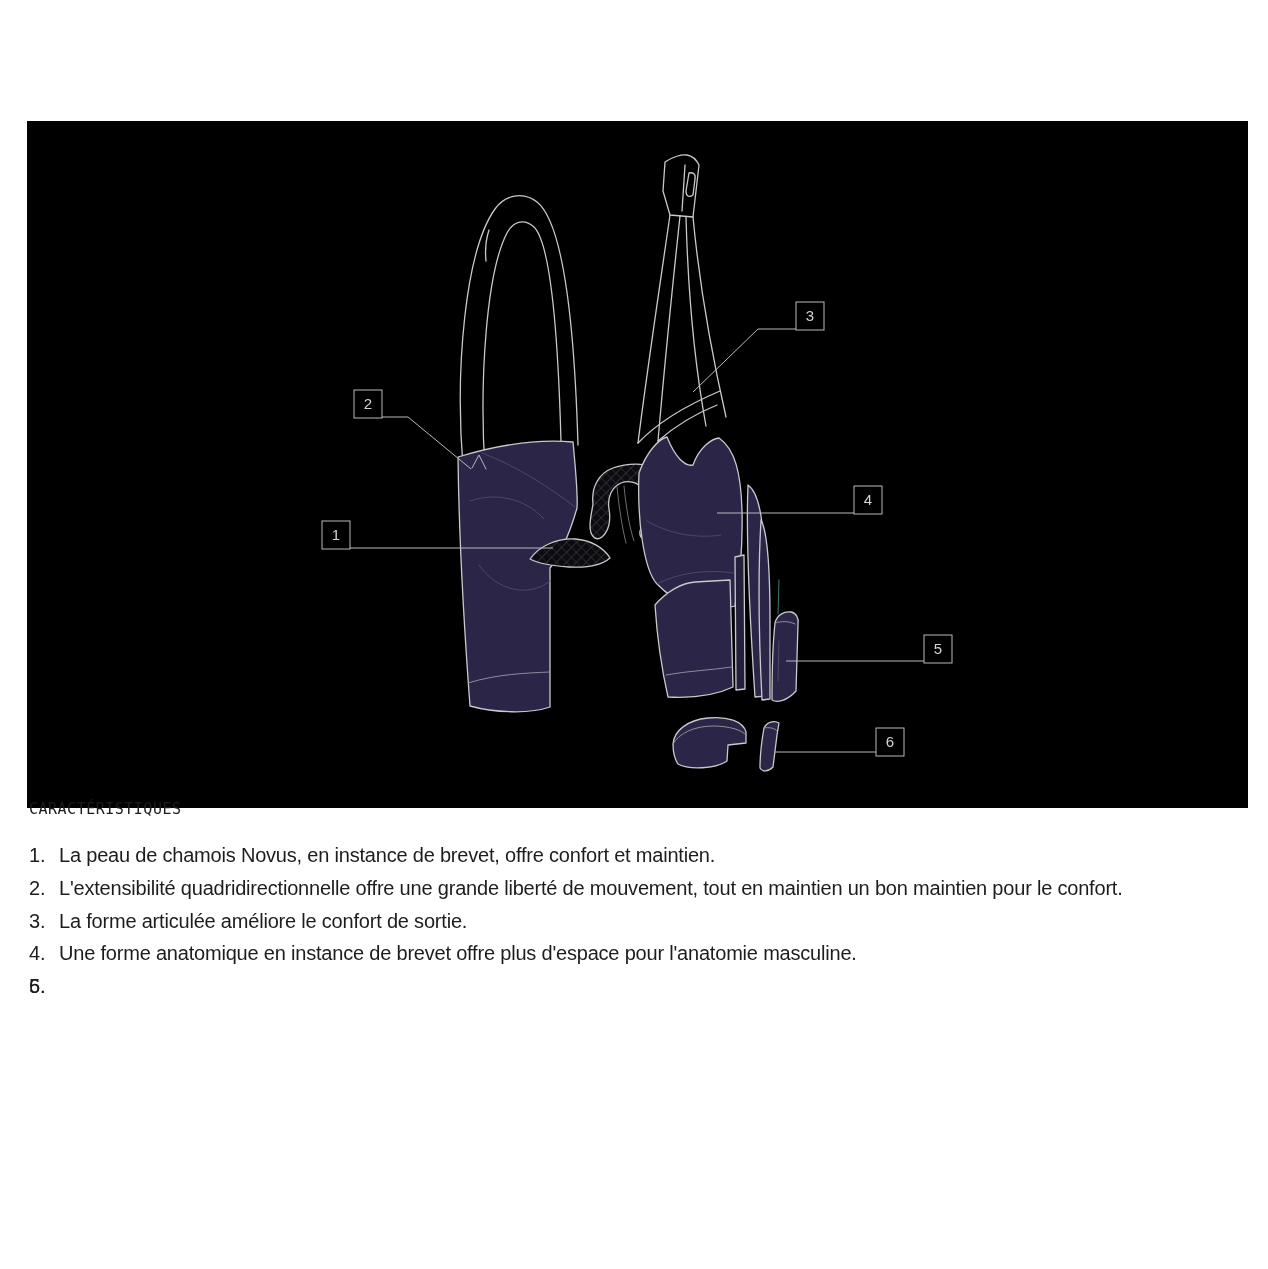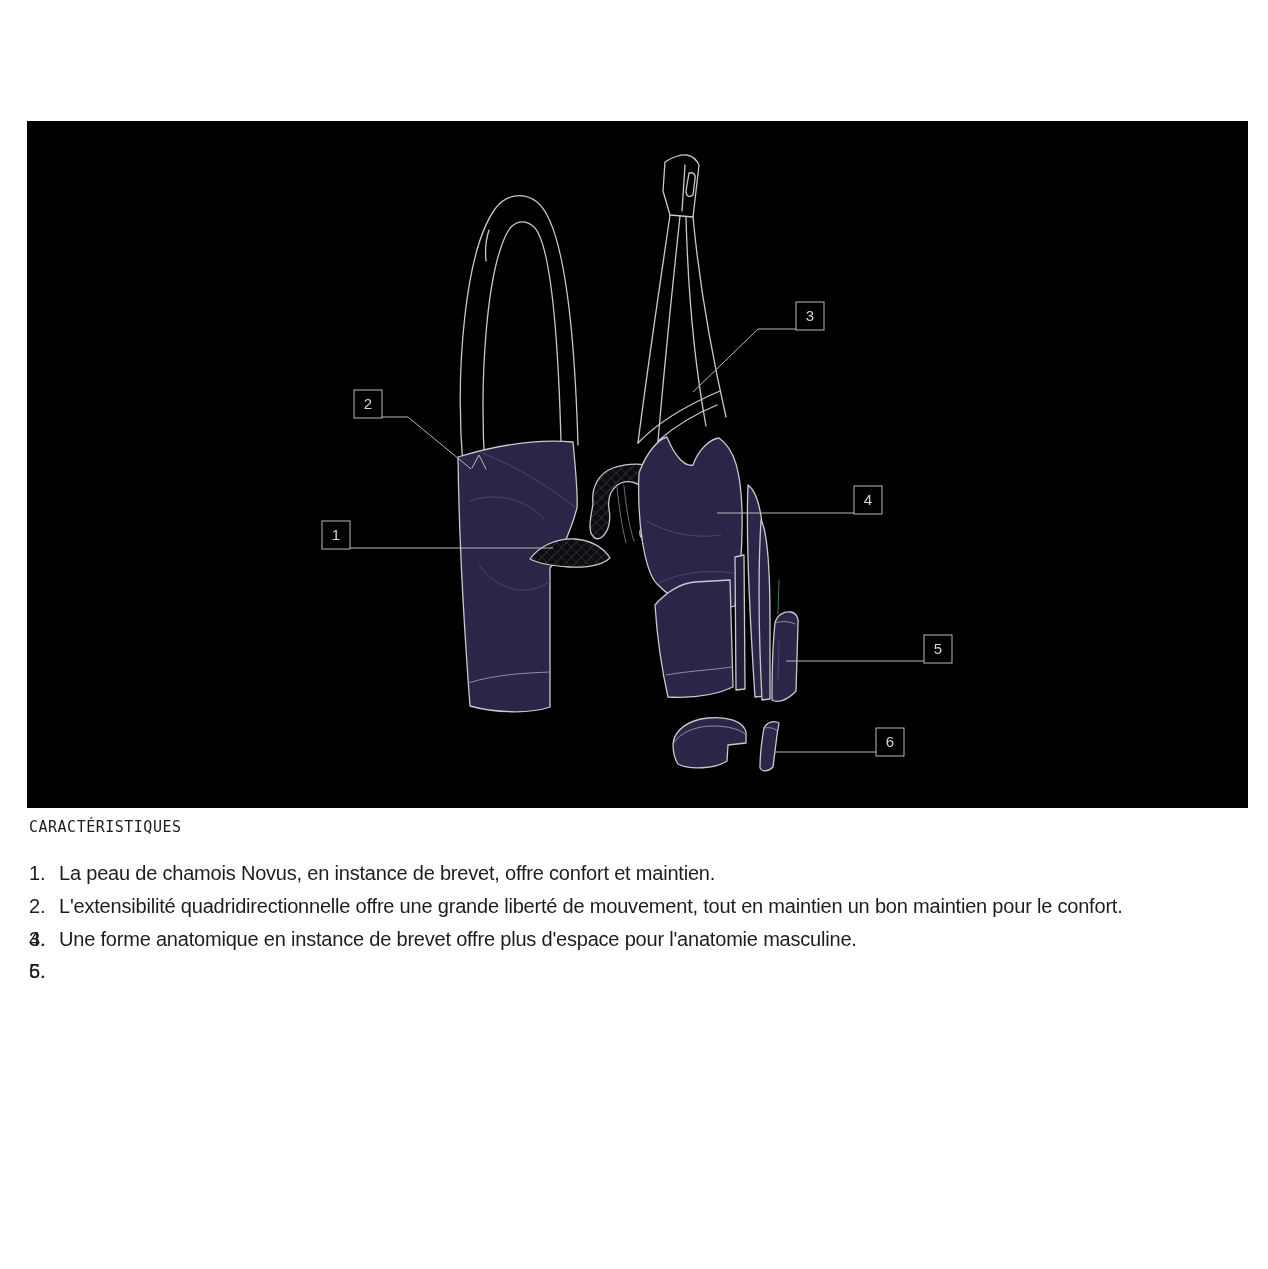--- a/index.html
+++ b/index.html
@@ -11,21 +11,21 @@
     overflow:hidden;
   }
   .diagram-panel{
     position:absolute;left:27px;top:121px;
     width:1221px;height:687px;
     background:#000000;
   }
   .diagram-panel svg{display:block;width:1221px;height:687px;}
 
   .features{
-    position:absolute;left:29px;top:818px;width:1190px;
+    position:absolute;left:29px;top:800px;width:1190px;
   }
   .features h2{
     font-family:"DejaVu Sans Mono", monospace;
     font-size:15px;font-weight:normal;
     letter-spacing:0.5px;
     color:#1c1c1c;
     margin:0 0 21px 0;
   }
   .features ol{
     list-style:none;margin:0;padding:0;
@@ -182,20 +182,21 @@
     <li>
       <span class="num">1.</span>
       <span class="text">La peau de chamois Novus, en instance de brevet, offre confort et maintien.</span>
     </li>
     <li>
       <span class="num">2.</span>
       <span class="text">L'extensibilité quadridirectionnelle offre une grande liberté de mouvement, tout en maintien un bon maintien pour le confort.</span>
     </li>
     <li>
       <span class="num">3.</span>
+      <span class="text">La forme articulée améliore le confort de sortie.</span>
     </li>
     <li>
       <span class="num">4.</span>
       <span class="text">Une forme anatomique en instance de brevet offre plus d'espace pour l'anatomie masculine.</span>
     </li>
     <li>
       <span class="num">5.</span>
     </li>
     <li>
       <span class="num">6.</span>

